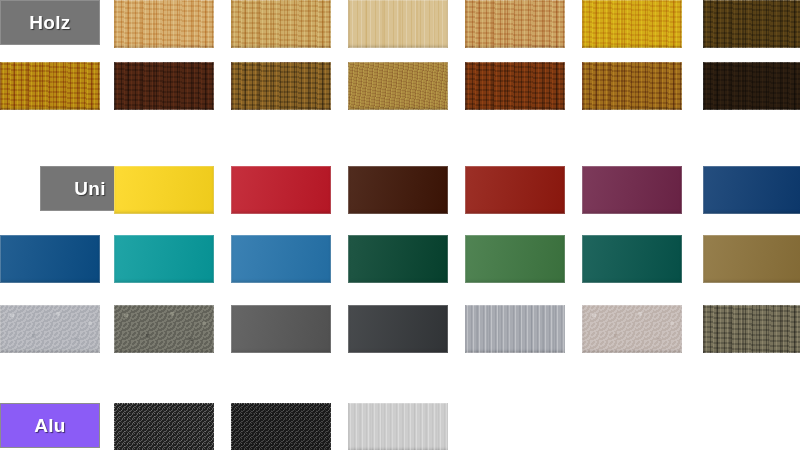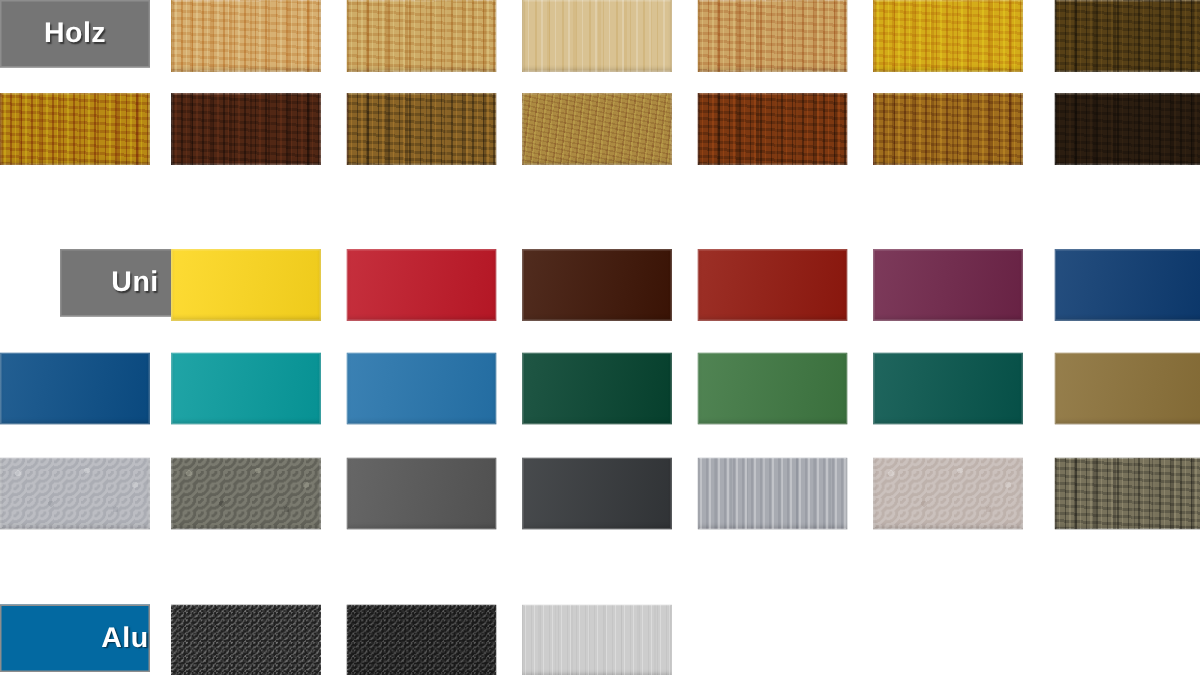--- a/index.html
+++ b/index.html
@@ -257,21 +257,21 @@
     </div>
     <div class="swatch tex-brushed" title="#a8abb2" style="left: 465px; top: 305px; width: 100px; height: 48px;">
       <div class="fill" style="background: rgb(168, 171, 178);"></div>
     </div>
     <div class="swatch tex-stucco" title="#c4b9b4" style="left: 582px; top: 305px; width: 100px; height: 48px;">
       <div class="fill" style="background: rgb(196, 185, 180);"></div>
     </div>
     <div class="swatch tex-wood" title="#6d6853" style="left: 703px; top: 305px; width: 100px; height: 48px;">
       <div class="fill" style="background: rgb(109, 104, 83);"></div>
     </div>
-    <div class="group-label" style="left: 0px; top: 403px; background: #0369a1; color: rgb(255, 255, 255); text-align: right;">Alu</div>
+    <div class="group-label" style="left: 0px; top: 403px; background: #8b5cf6; color: rgb(255, 255, 255);">Alu</div>
     <div class="swatch tex-hammer" title="#4a4a4a" style="left: 114px; top: 403px; width: 100px; height: 48px;">
       <div class="fill" style="background: rgb(74, 74, 74);"></div>
     </div>
     <div class="swatch tex-hammer" title="#3a3a3a" style="left: 231px; top: 403px; width: 100px; height: 48px;">
       <div class="fill" style="background: rgb(58, 58, 58);"></div>
     </div>
     <div class="swatch tex-brushed" title="#cdcdcd" style="left: 348px; top: 403px; width: 100px; height: 48px;">
       <div class="fill" style="background: rgb(205, 205, 205);"></div>
     </div>
   </div>

